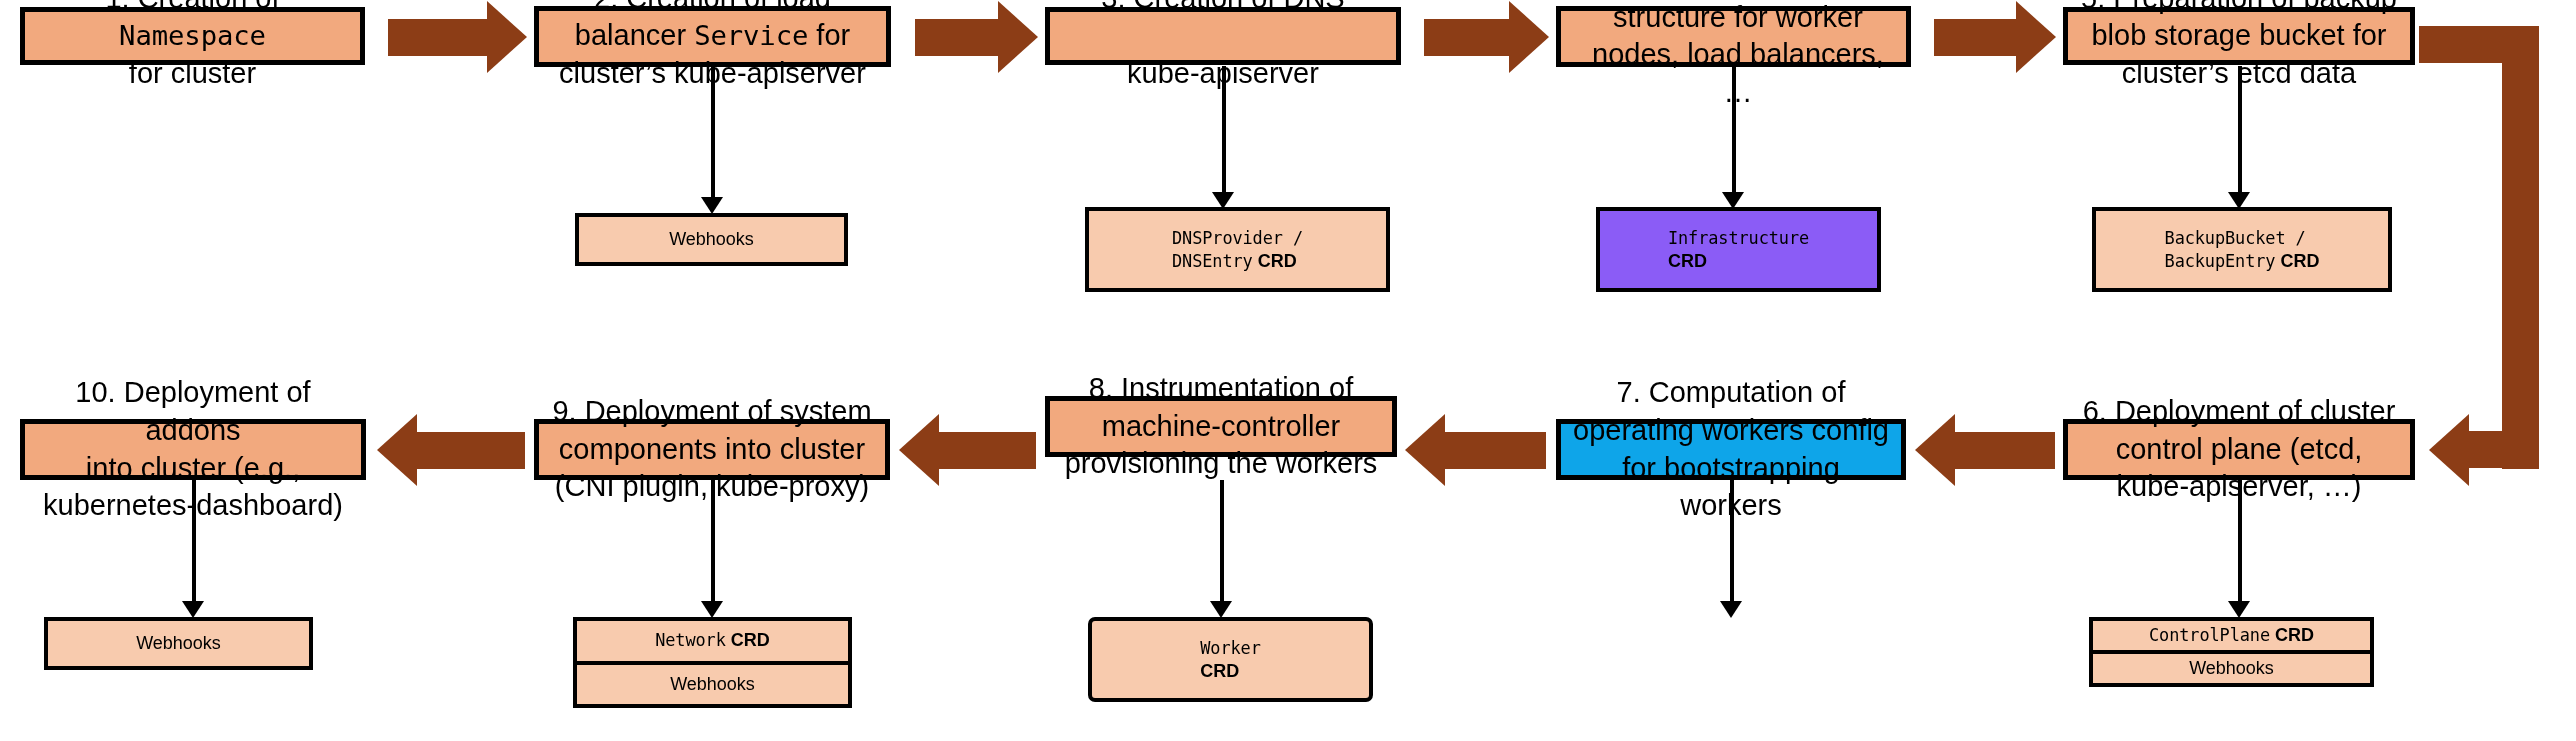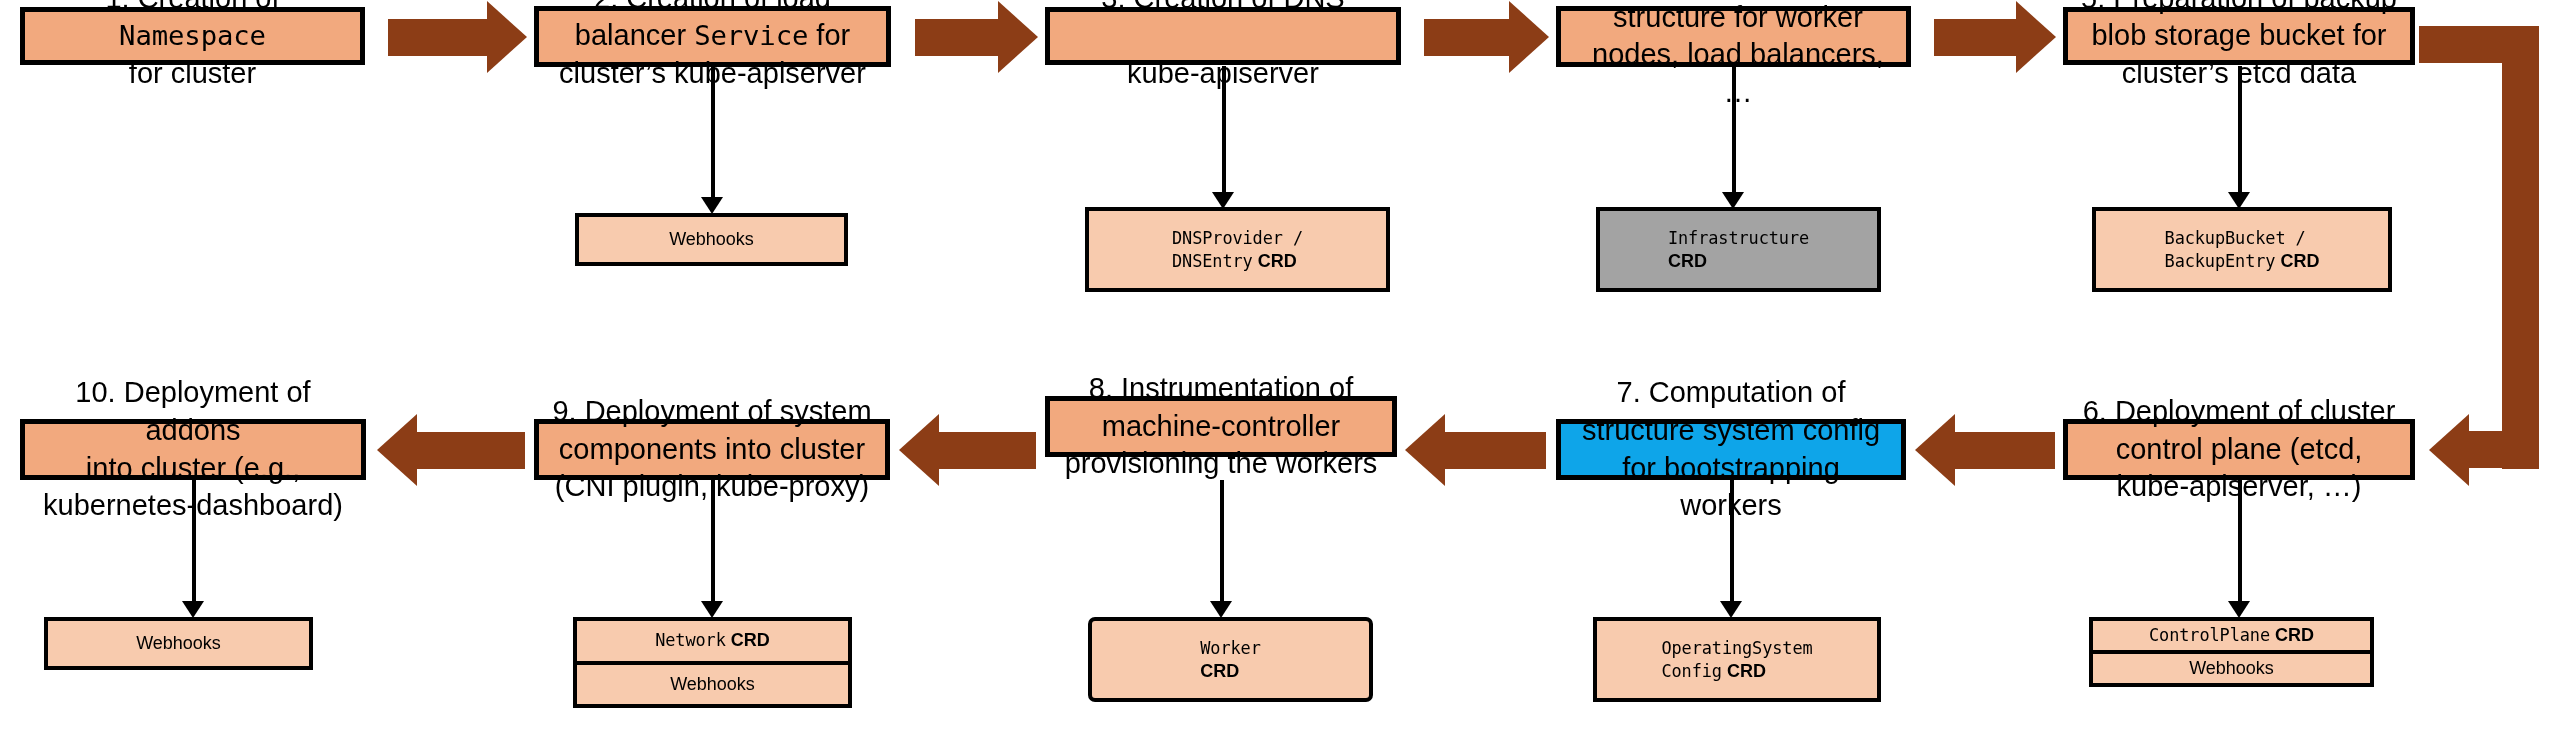--- a/index.html
+++ b/index.html
@@ -147,21 +147,21 @@
     <div class="artifact" style="left: 1085px; top: 207px; width: 305px; height: 85px; background: rgb(248, 203, 174);">
       <div class="artifact-cell">
         <span><span class="mono">DNSProvider /</span><br><span class="mono">DNSEntry</span><span> </span><span class="crd">CRD</span></span>
       </div>
     </div>
     <div class="vline" style="left: 1222px; top: 66px; height: 127px; background: rgb(0, 0, 0);"></div>
     <div class="vhead" style="left: 1212px; top: 192px; border-top-color: rgb(0, 0, 0);"></div>
     <div class="step-box" style="left: 1556px; top: 5.7px; width: 355px; height: 61px; background: rgb(242, 169, 126); padding-left: 16px;">
       <span class="txt"><br><span>structure for worker</span><br><span>nodes, load balancers, …</span></span>
     </div>
-    <div class="artifact" style="left: 1596px; top: 207px; width: 285px; height: 85px; background: #a3a3a3;">
+    <div class="artifact" style="left: 1596px; top: 207px; width: 285px; height: 85px; background: #8b5cf6;">
       <div class="artifact-cell">
         <span><span class="mono">Infrastructure</span><br><span class="crd">CRD</span></span>
       </div>
     </div>
     <div class="vline" style="left: 1732px; top: 67px; height: 126px; background: rgb(0, 0, 0);"></div>
     <div class="vhead" style="left: 1722px; top: 192px; border-top-color: rgb(0, 0, 0);"></div>
     <div class="step-box" style="left: 2063px; top: 7.1px; width: 352px; height: 58px; background: rgb(242, 169, 126);">
       <span class="txt"><span>5. Preparation of backup</span><br><span>blob storage bucket for</span><br><span>cluster’s etcd data</span></span>
     </div>
     <div class="artifact" style="left: 2092px; top: 207px; width: 300px; height: 85px; background: rgb(248, 203, 174);">
@@ -178,26 +178,21 @@
       <div class="artifact-cell">
         <span><span class="mono">ControlPlane</span><span> </span><span class="crd">CRD</span></span>
       </div>
       <div class="artifact-cell">
         <span><span>Webhooks</span></span>
       </div>
     </div>
     <div class="vline" style="left: 2238px; top: 480px; height: 122px; background: rgb(0, 0, 0);"></div>
     <div class="vhead" style="left: 2228px; top: 601px; border-top-color: rgb(0, 0, 0);"></div>
     <div class="step-box" style="left: 1556px; top: 419px; width: 350px; height: 61px; background: #0ea5e9;">
-      <span class="txt"><span>7. Computation of</span><br><span>structure system config</span><br><span>for bootstrapping workers</span></span>
-    </div>
-    <div class="artifact" style="left: 1593px; top: 617px; width: 288px; height: 85px; background: rgb(248, 203, 174);">
-      <div class="artifact-cell">
-        <span><span class="mono">OperatingSystem</span><br><span class="mono">Config</span><span> </span><span class="crd">CRD</span></span>
-      </div>
+      <span class="txt"><span>7. Computation of</span><br><span>operating workers config</span><br><span>for bootstrapping workers</span></span>
     </div>
     <div class="vline" style="left: 1730px; top: 480px; height: 122px; background: rgb(0, 0, 0);"></div>
     <div class="vhead" style="left: 1720px; top: 601px; border-top-color: rgb(0, 0, 0);"></div>
     <div class="step-box" style="left: 1045px; top: 396px; width: 352px; height: 61px; background: rgb(242, 169, 126);">
       <span class="txt"><span>8. Instrumentation of</span><br><span>machine-controller</span><br><span>provisioning the workers</span></span>
     </div>
     <div class="artifact" style="left: 1088px; top: 617px; width: 285px; height: 85px; background: rgb(248, 203, 174); border-radius: 7px;">
       <div class="artifact-cell">
         <span><span class="mono">Worker</span><br><span class="crd">CRD</span></span>
       </div>

